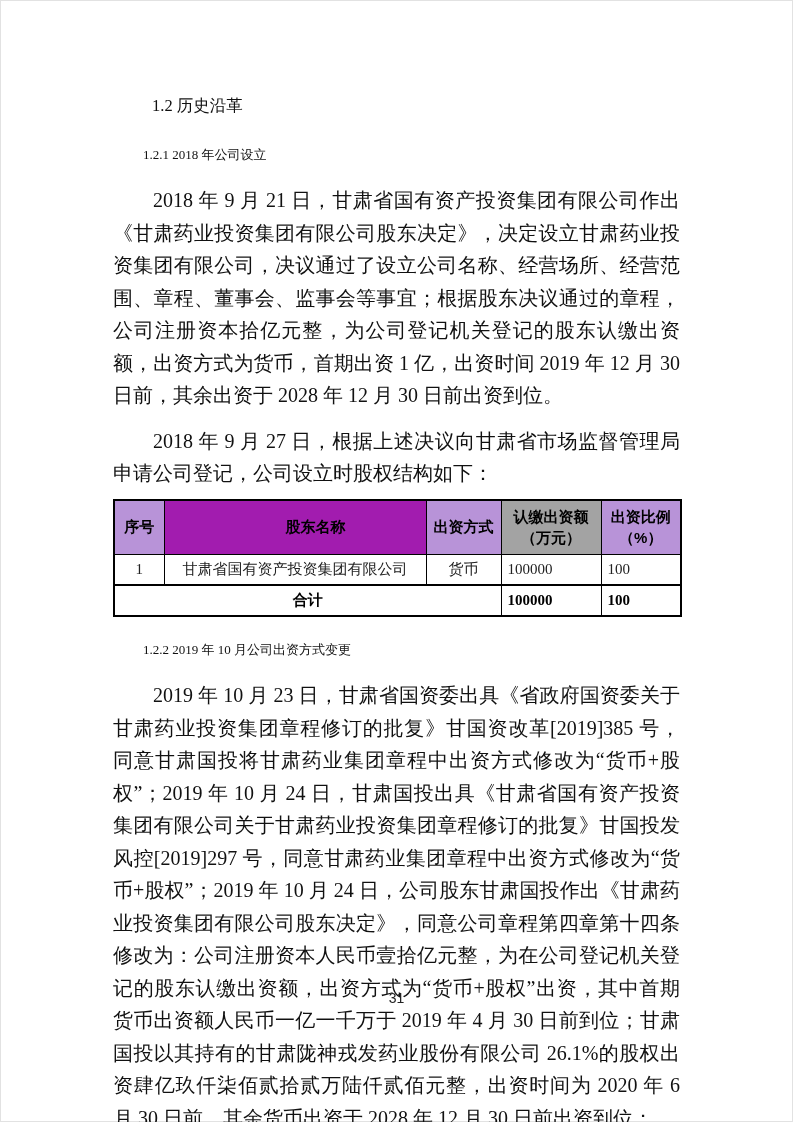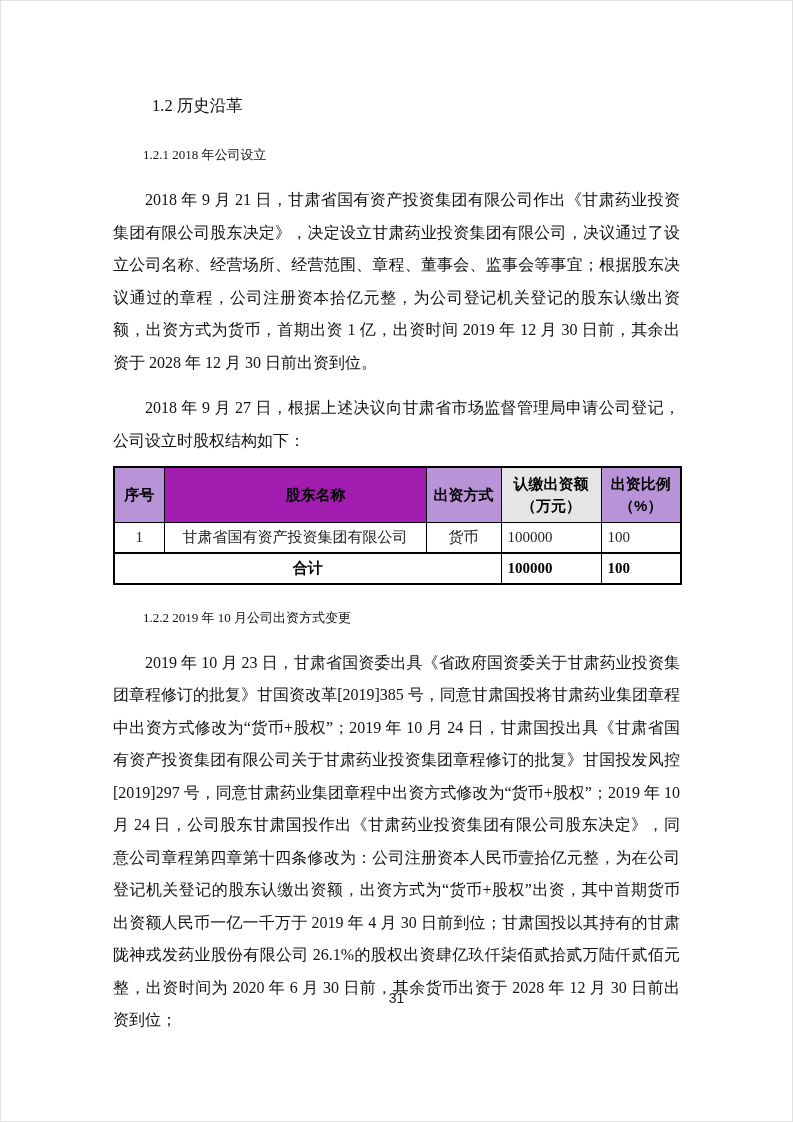--- a/index.html
+++ b/index.html
@@ -32,21 +32,21 @@
     line-height: 33px;
   }
   .sub-heading {
     margin: 16px 0 0 30px;
     font-size: 13px;
     font-weight: 400;
     line-height: 33px;
   }
   .para {
     margin: 13px 0 0 0;
-    font-size: 16px;
+    font-size: 20px;
     line-height: 32.5px;
     text-align: justify;
     text-justify: inter-ideograph;
     text-indent: 2em;
     word-break: break-all;
   }
   .tbl-wrap {
     margin-top: 9px;
   }
   table.equity {
@@ -117,21 +117,21 @@
           <col style="width:262px">
           <col style="width:75px">
           <col style="width:100px">
           <col style="width:80px">
         </colgroup>
         <thead>
           <tr>
             <th style="background-color: rgb(184, 147, 216);">序号</th>
             <th style="background-color: #a21caf; padding-left: 45px;">股东名称</th>
             <th style="background-color: rgb(184, 147, 216);">出资方式</th>
-            <th style="background-color: #e5e5e5;">认缴出资额（万元）</th>
+            <th style="background-color: #a3a3a3;">认缴出资额（万元）</th>
             <th style="background-color: rgb(184, 147, 216); text-align: center;">出资比例（%）</th>
           </tr>
         </thead>
         <tbody>
           <tr>
             <td>1</td>
             <td>甘肃省国有资产投资集团有限公司</td>
             <td>货币</td>
             <td class="num">100000</td>
             <td class="num">100</td>

